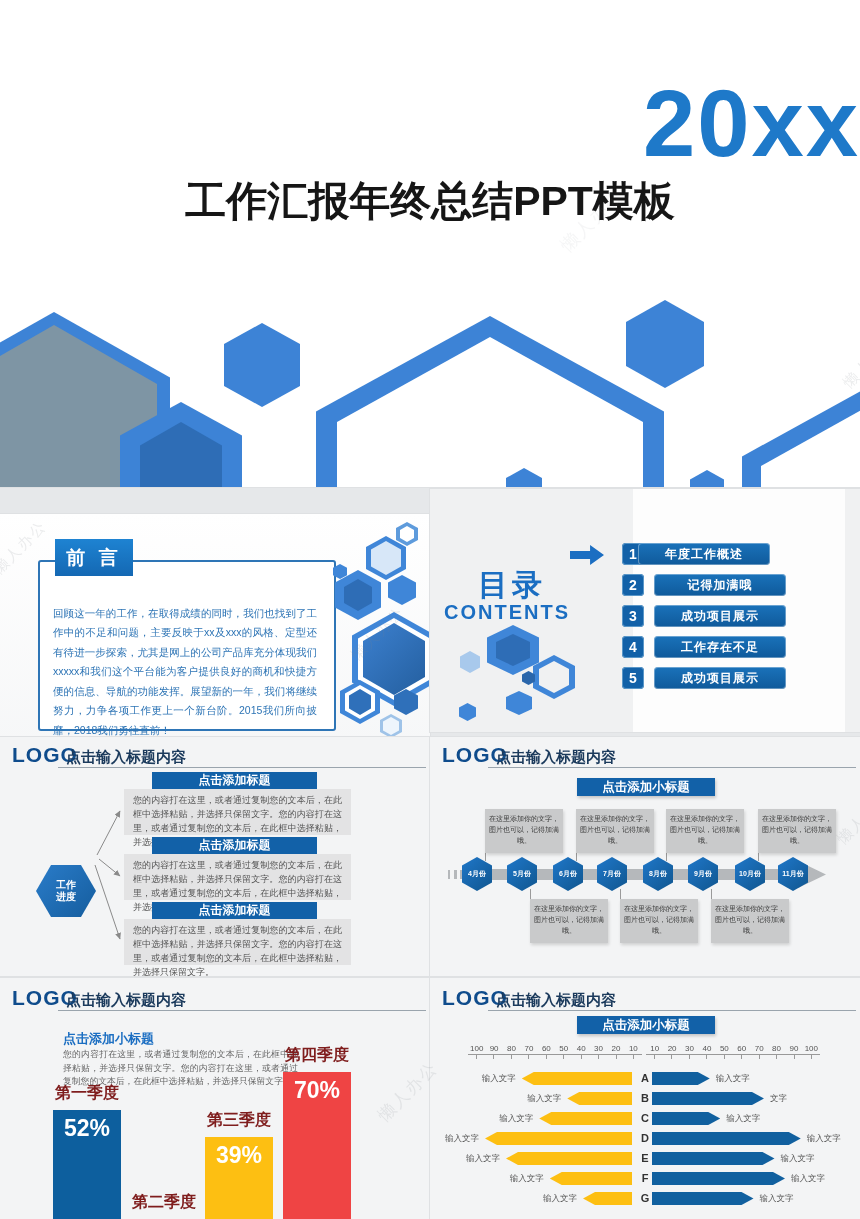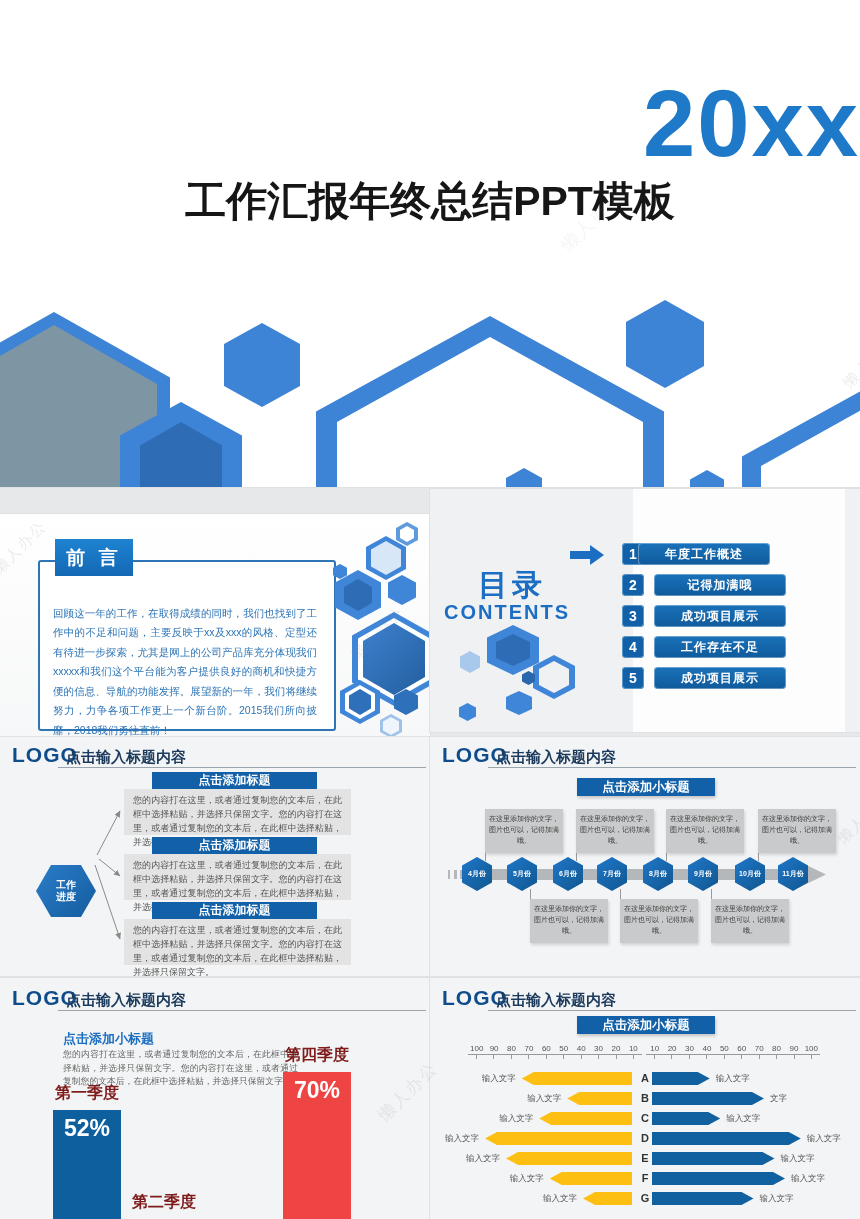--- a/index.html
+++ b/index.html
@@ -228,20 +228,26 @@
     <div id="qbars" class="abs" style="left:0;top:36px;width:430px;height:205px;">
       <div class="qwrap" style="left:53px;">
         <span class="qlabel">第一季度</span>
         <div class="qbar" style="height: 109.2px; background: rgb(13, 95, 158);">
             <span>52%</span>
           </div>
       </div>
       <div class="qwrap" style="left:130px;">
         <span class="qlabel">第二季度</span>
       </div>
+      <div class="qwrap" style="left:205px;">
+        <span class="qlabel">第三季度</span>
+        <div class="qbar" style="height: 81.9px; background: rgb(253, 191, 18);">
+            <span>39%</span>
+          </div>
+      </div>
       <div class="qwrap" style="left:283px;">
         <span class="qlabel">第四季度</span>
         <div class="qbar" style="height: 147px; background: #ef4444;">
             <span>70%</span>
           </div>
       </div>
     </div>
   </div>
 
   <div class="slide" style="left:430px;top:978px;width:430px;height:241px;background:#f3f4f5;">

